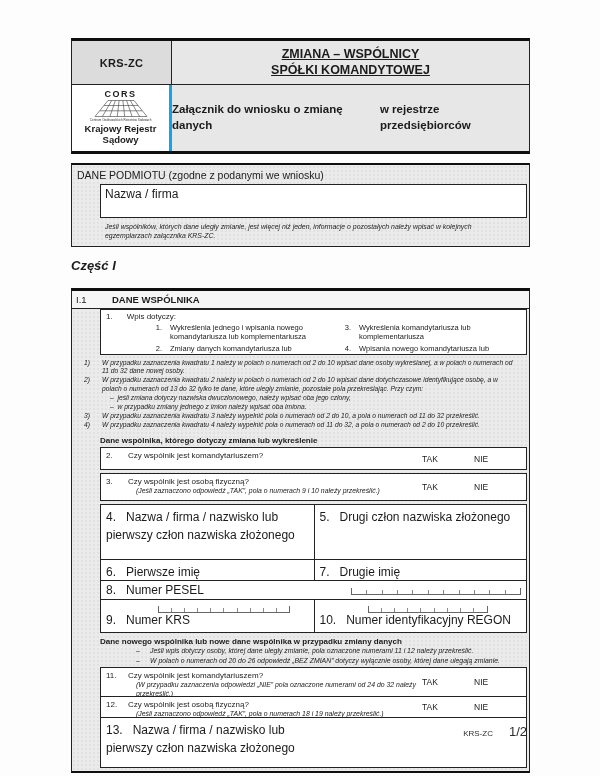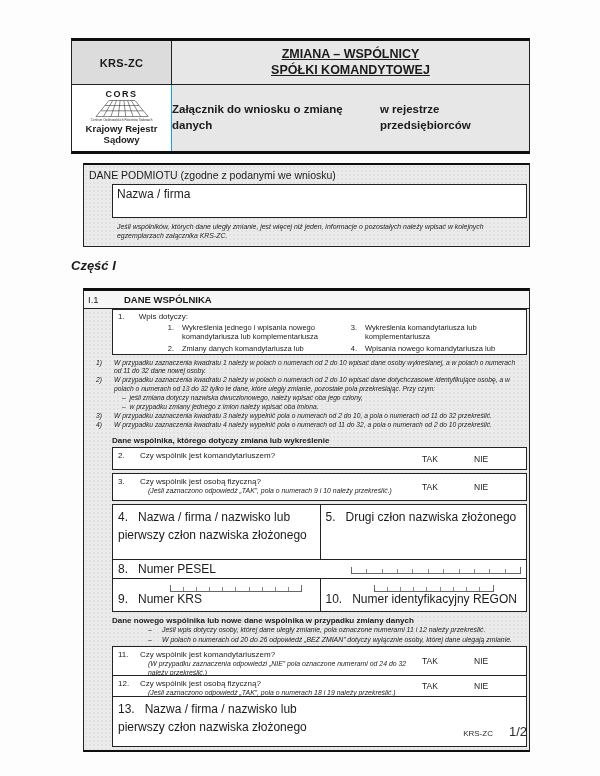--- a/index.html
+++ b/index.html
@@ -10,29 +10,28 @@
     color:#1b1b1b;
     position:relative;
     overflow:hidden;
   }
   .page { position:absolute; left:71px; top:38px; width:459px; }
 
   .gray {
     background-color:#ebebeb;
     background-image:radial-gradient(#e0e0e0 0.7px, rgba(0,0,0,0) 0.8px);
     background-size:4px 4px;
-    margin-left:12px;
   }
 
   
   .hdr { border:1px solid #222; border-top:3px solid #0f0f0f; border-bottom:3px solid #0f0f0f; display:grid; grid-template-columns:100px 1fr; }
   .hdr-code { height:44px; border-right:1px solid #222; border-bottom:1px solid #222; display:flex; align-items:center; justify-content:center; font-weight:bold; font-size:11px; letter-spacing:.3px; background-color:#dcdcdc; }
   .hdr-title { border-bottom:1px solid #222; display:flex; flex-direction:column; align-items:center; justify-content:center; font-weight:bold; font-size:12.5px; line-height:1.25; background-color:#e7e7e7; }
   .hdr-title span { text-decoration:underline; }
-  .hdr-logo { height:66px; border-right:1px solid #0ea5e9; background:#fff; display:flex; flex-direction:column; align-items:center; justify-content:center; padding:2px 0; }
+  .hdr-logo { height:66px; border-right:3px solid #0ea5e9; background:#fff; display:flex; flex-direction:column; align-items:center; justify-content:center; padding:2px 0; }
   .logo-acronym { font-weight:bold; font-size:9px; letter-spacing:1.5px; line-height:1; }
   .logo-tiny { font-size:6px; transform:scale(.5); transform-origin:center top; height:4px; white-space:nowrap; color:#333; line-height:1; }
   .logo-name { font-weight:bold; font-size:9.5px; line-height:1.15; text-align:center; margin-top:2px; }
   .hdr-sub { display:flex; flex-direction:row; align-items:center; justify-content:center; font-weight:bold; font-size:11.5px; line-height:1.35; background-color:#e7e7e7; }
 
   
   .podmiot { margin-top:9px; border:1px solid #222; border-top:2.5px solid #0f0f0f; }
   .podmiot-title { font-size:10.5px; padding:4px 6px 3px 5px; }
   .input-box { margin:0 2px 0 28px; height:34px; border:1px solid #222; background:#fff; padding:2px 4px; }
   .field-label { font-size:12px; line-height:1.25; }
@@ -228,20 +227,28 @@
 
     <div class="wbox pairbox divided f45 gap3">
       <div class="cell">
         <span class="field-label"><span class="fnum">4.</span><span>Nazwa / firma / nazwisko lub pierwszy człon nazwiska złożonego</span></span>
       </div>
       <div class="cell">
         <span class="field-label"><span class="fnum">5.</span><span>Drugi człon nazwiska złożonego</span></span>
       </div>
     </div>
 
+    <div class="wbox pairbox divided f67 stack">
+      <div class="cell">
+        <span class="field-label"><span class="fnum">6.</span><span>Pierwsze imię</span></span>
+      </div>
+      <div class="cell">
+        <span class="field-label"><span class="fnum">7.</span><span>Drugie imię</span></span>
+      </div>
+    </div>
 
     <div class="wbox f8 stack">
       <span class="field-label"><span class="fnum">8.</span><span>Numer  PESEL</span></span>
       <div class="comb comb-pesel">
           <span></span>
           <span></span>
           <span></span>
           <span></span>
           <span></span>
           <span></span>

